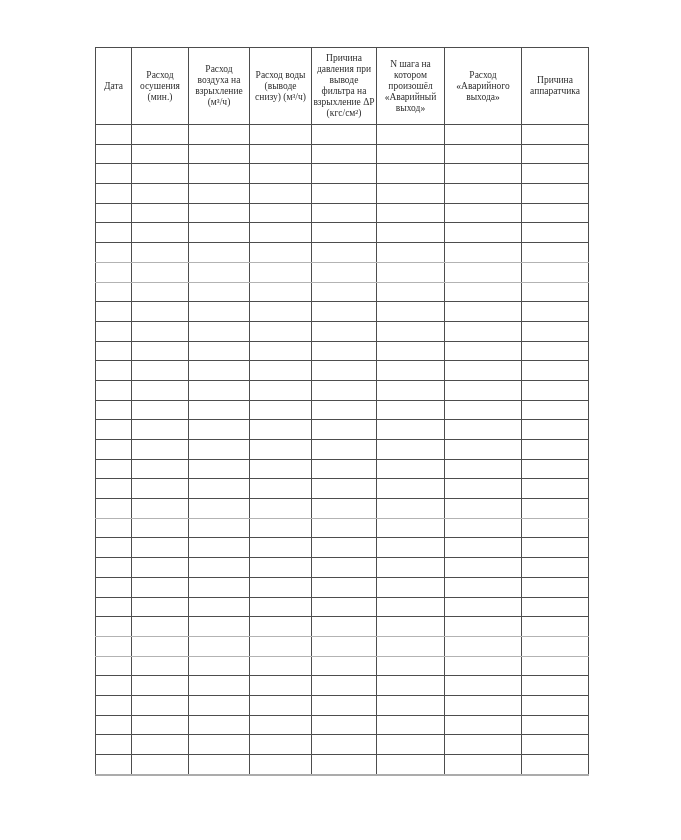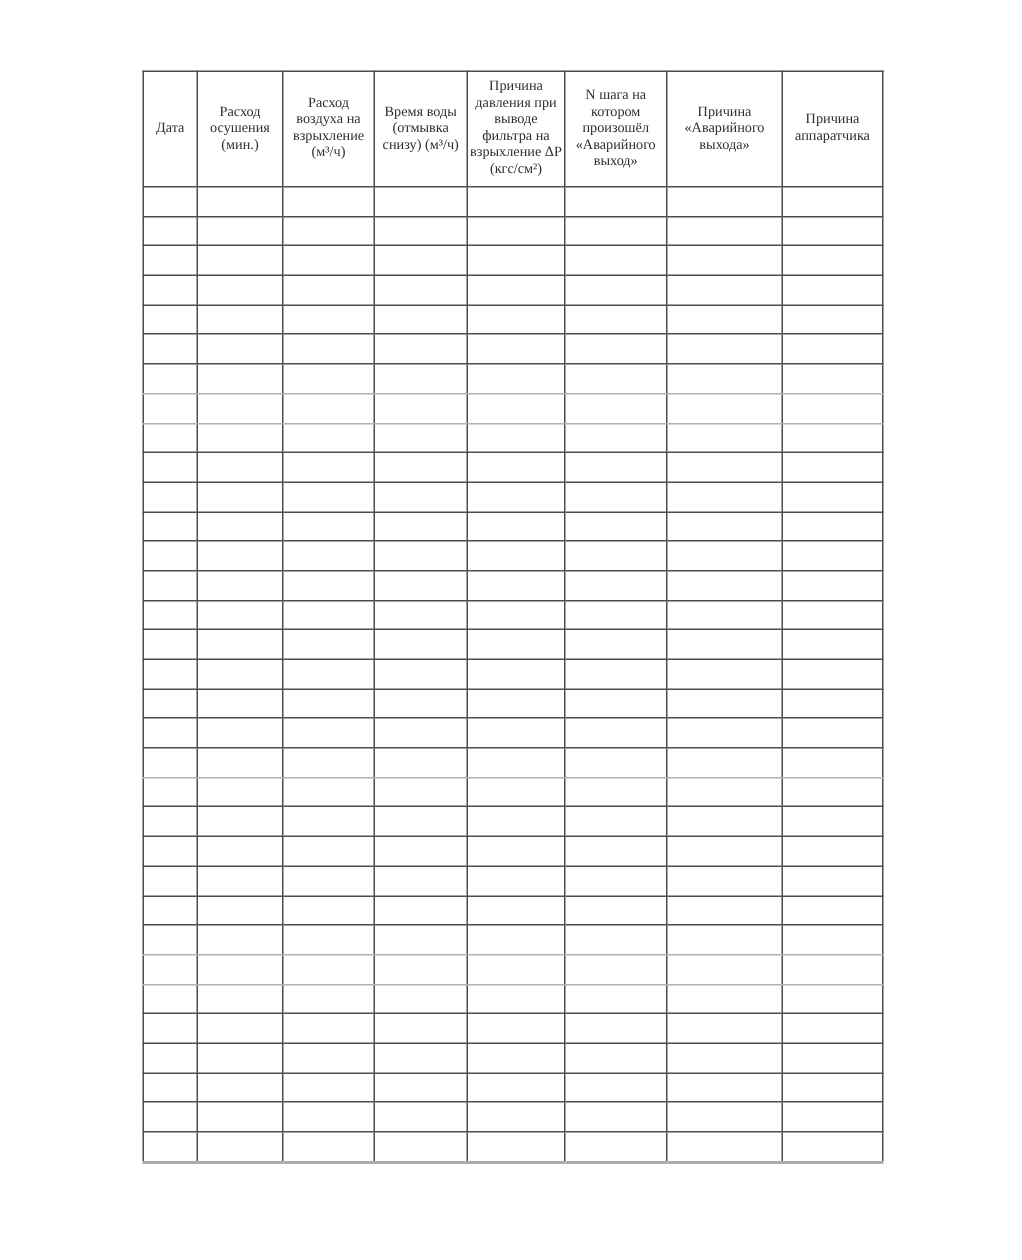--- a/index.html
+++ b/index.html
@@ -71,24 +71,24 @@
       <col style="width:65px">
       <col style="width:68px">
       <col style="width:77px">
       <col style="width:67px">
     </colgroup>
     <thead>
       <tr>
         <th>Дата</th>
         <th>Расход осушения (мин.)</th>
         <th>Расход воздуха на взрыхление (м³/ч)</th>
-        <th>Время воды (отмывка снизу) (м³/ч)</th>
+        <th>Расход воды (выводе снизу) (м³/ч)</th>
         <th>Причина давления при выводе фильтра на взрыхление ΔР (кгс/см²)</th>
-        <th>N шага на котором произошёл «Аварийного выход»</th>
-        <th>Причина «Аварийного выхода»</th>
+        <th>N шага на котором произошёл «Аварийный выход»</th>
+        <th>Расход «Аварийного выхода»</th>
         <th>Причина аппаратчика</th>
       </tr>
     </thead>
     <tbody id="table-body">
         <tr>
           <td></td>
           <td></td>
           <td></td>
           <td></td>
           <td></td>

